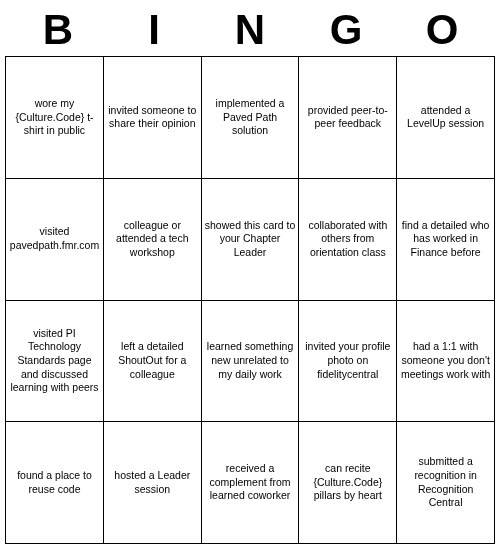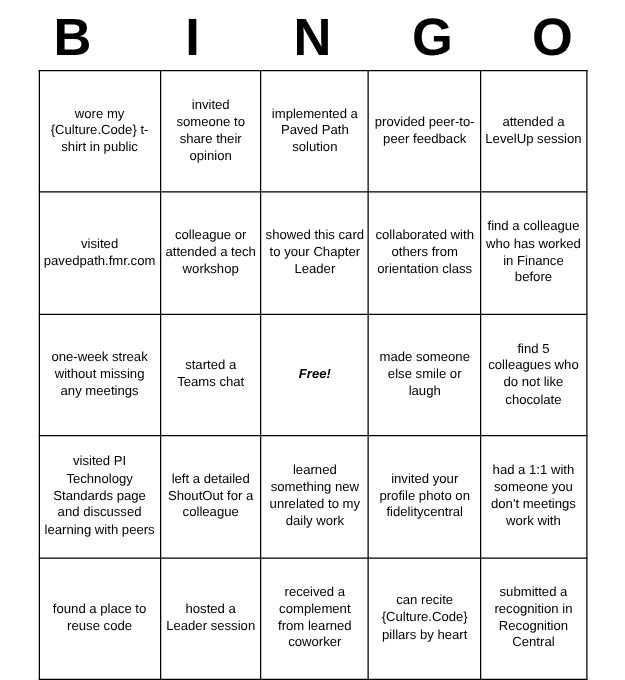--- a/index.html
+++ b/index.html
@@ -21,21 +21,21 @@
     }
     .bingo-letter {
       font-size: 42px;
       font-weight: bold;
       font-family: Arial, sans-serif;
       color: #000;
       width: 80px;
       text-align: center;
     }
     .bingo-grid {
-      width: 439px;
+      width: 490px;
       border-collapse: collapse;
       flex: 1;
     }
     .bingo-grid td {
       border: 1.5px solid #000;
       text-align: center;
       vertical-align: middle;
       font-size: 10.5px;
       padding: 4px 3px;
       width: 98px;
@@ -66,28 +66,21 @@
         <td>invited someone to share their opinion</td>
         <td>implemented a Paved Path solution</td>
         <td>provided peer-to-peer feedback</td>
         <td>attended a LevelUp session</td>
       </tr>
       <tr>
         <td>visited pavedpath.fmr.com</td>
         <td>colleague or attended a tech workshop</td>
         <td>showed this card to your Chapter Leader</td>
         <td>collaborated with others from orientation class</td>
-        <td>find a colleague who has worked in Finance before</td>
-      </tr>
-      <tr>
-        <td>one-week streak without missing any meetings</td>
-        <td>started a Teams chat</td>
-        <td class="free-cell">Free!</td>
-        <td>made someone else smile or laugh</td>
-        <td>find 5 colleagues who do not like chocolate</td>
+        <td>find a detailed who has worked in Finance before</td>
       </tr>
       <tr>
         <td>visited PI Technology Standards page and discussed learning with peers</td>
         <td>left a detailed ShoutOut for a colleague</td>
         <td>learned something new unrelated to my daily work</td>
         <td>invited your profile photo on fidelitycentral</td>
         <td>had a 1:1 with someone you don't meetings work with</td>
       </tr>
       <tr>
         <td>found a place to reuse code</td>

